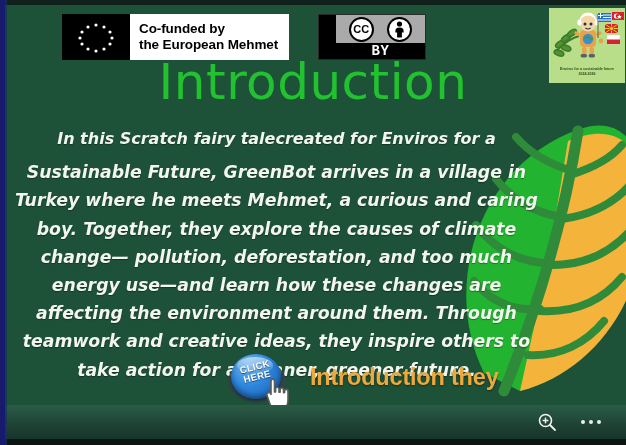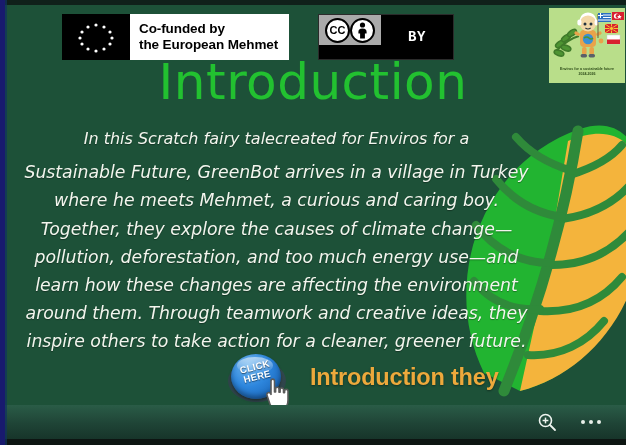--- a/index.html
+++ b/index.html
@@ -54,25 +54,25 @@
     display:flex; align-items:center; justify-content:center;
     flex:0 0 auto;
   }
   .eu-text{
     color:#000; font-family:"Liberation Sans", sans-serif;
     font-weight:bold; font-size:13.5px; line-height:16px;
     padding-left:9px; letter-spacing:-.1px;
   }
   .cc-badge{
     position:absolute; left:318px; top:9px;
-    width:136px; height:46px;
+    width:108px; height:46px;
     background:#000000;
     border:1px solid #2b2b2b;
     z-index:12;
-    display:flex; flex-direction:row;
+    display:flex; flex-direction:column;padding-left:17px;
   }
   .cc-top{
     height:30px; background:#aaaaaa;
     display:flex; align-items:center; justify-content:space-around;
     padding:0 6px;
   }
   .cc-bottom{
     flex:1; background:#000; color:#fff;
     font-family:Liberation Mono, monospace;
     font-weight:bold; font-size:14px;
@@ -112,21 +112,21 @@
   
   .body-text{
     position:absolute; left:14px; top:120px;
     width:525px;
     text-align:center;
     color:#f3f6ee;
     font-family:"DejaVu Sans", sans-serif;
     font-size:17.3px;
     line-height:28.2px;
     font-style:italic;
-    font-weight:400;
+    font-weight:700;
     z-index:10;
     text-shadow:0 1px 1px rgba(0,0,0,.35);
   }
   .body-text .lead{ display:block; font-size:16px; margin-bottom:5px; }
   
   .cta-row{
     position:absolute; left:228px; top:345px;
     display:flex; align-items:center; z-index:15;
   }
   .click-btn{

